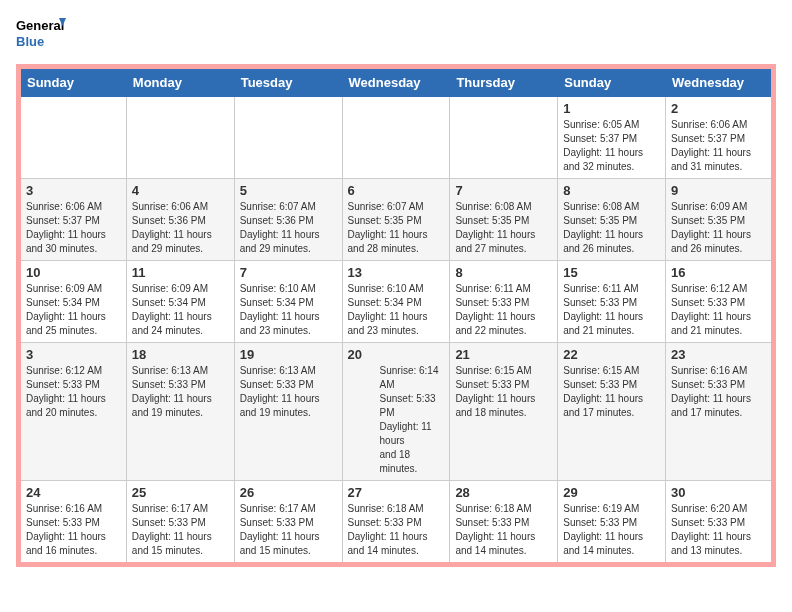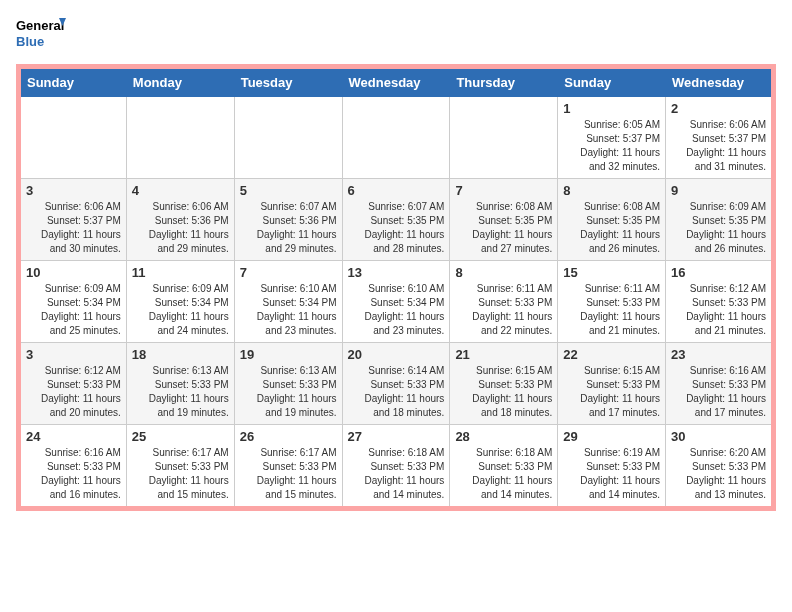--- a/index.html
+++ b/index.html
@@ -69,21 +69,20 @@
     .day-num {
       font-size: 13px;
       font-weight: bold;
       display: block;
       margin-bottom: 2px;
     }
     .day-info {
       font-size: 10px;
       color: #333;
       line-height: 1.4;
-      text-align: right;
     }
     .empty {
       background: #fff !important;
     }
     .calendar tr:nth-child(even) td.empty {
       background: #f5f5f5 !important;
     }
   </style>
 </head>
 <body>
@@ -256,21 +255,21 @@
           </td>
           <td>
             <span class="day-num">19</span>
             <div class="day-info" style="white-space: pre-line;">Sunrise: 6:13 AM
 Sunset: 5:33 PM
 Daylight: 11 hours
 and 19 minutes.</div>
           </td>
           <td>
             <span class="day-num">20</span>
-            <div class="day-info" style="white-space: pre-line;">Sunrise: 6:14 AM
+            <div class="day-info" style="white-space: pre-line; margin-left: 32px;">Sunrise: 6:14 AM
 Sunset: 5:33 PM
 Daylight: 11 hours
 and 18 minutes.</div>
           </td>
           <td>
             <span class="day-num">21</span>
             <div class="day-info" style="white-space: pre-line;">Sunrise: 6:15 AM
 Sunset: 5:33 PM
 Daylight: 11 hours
 and 18 minutes.</div>

